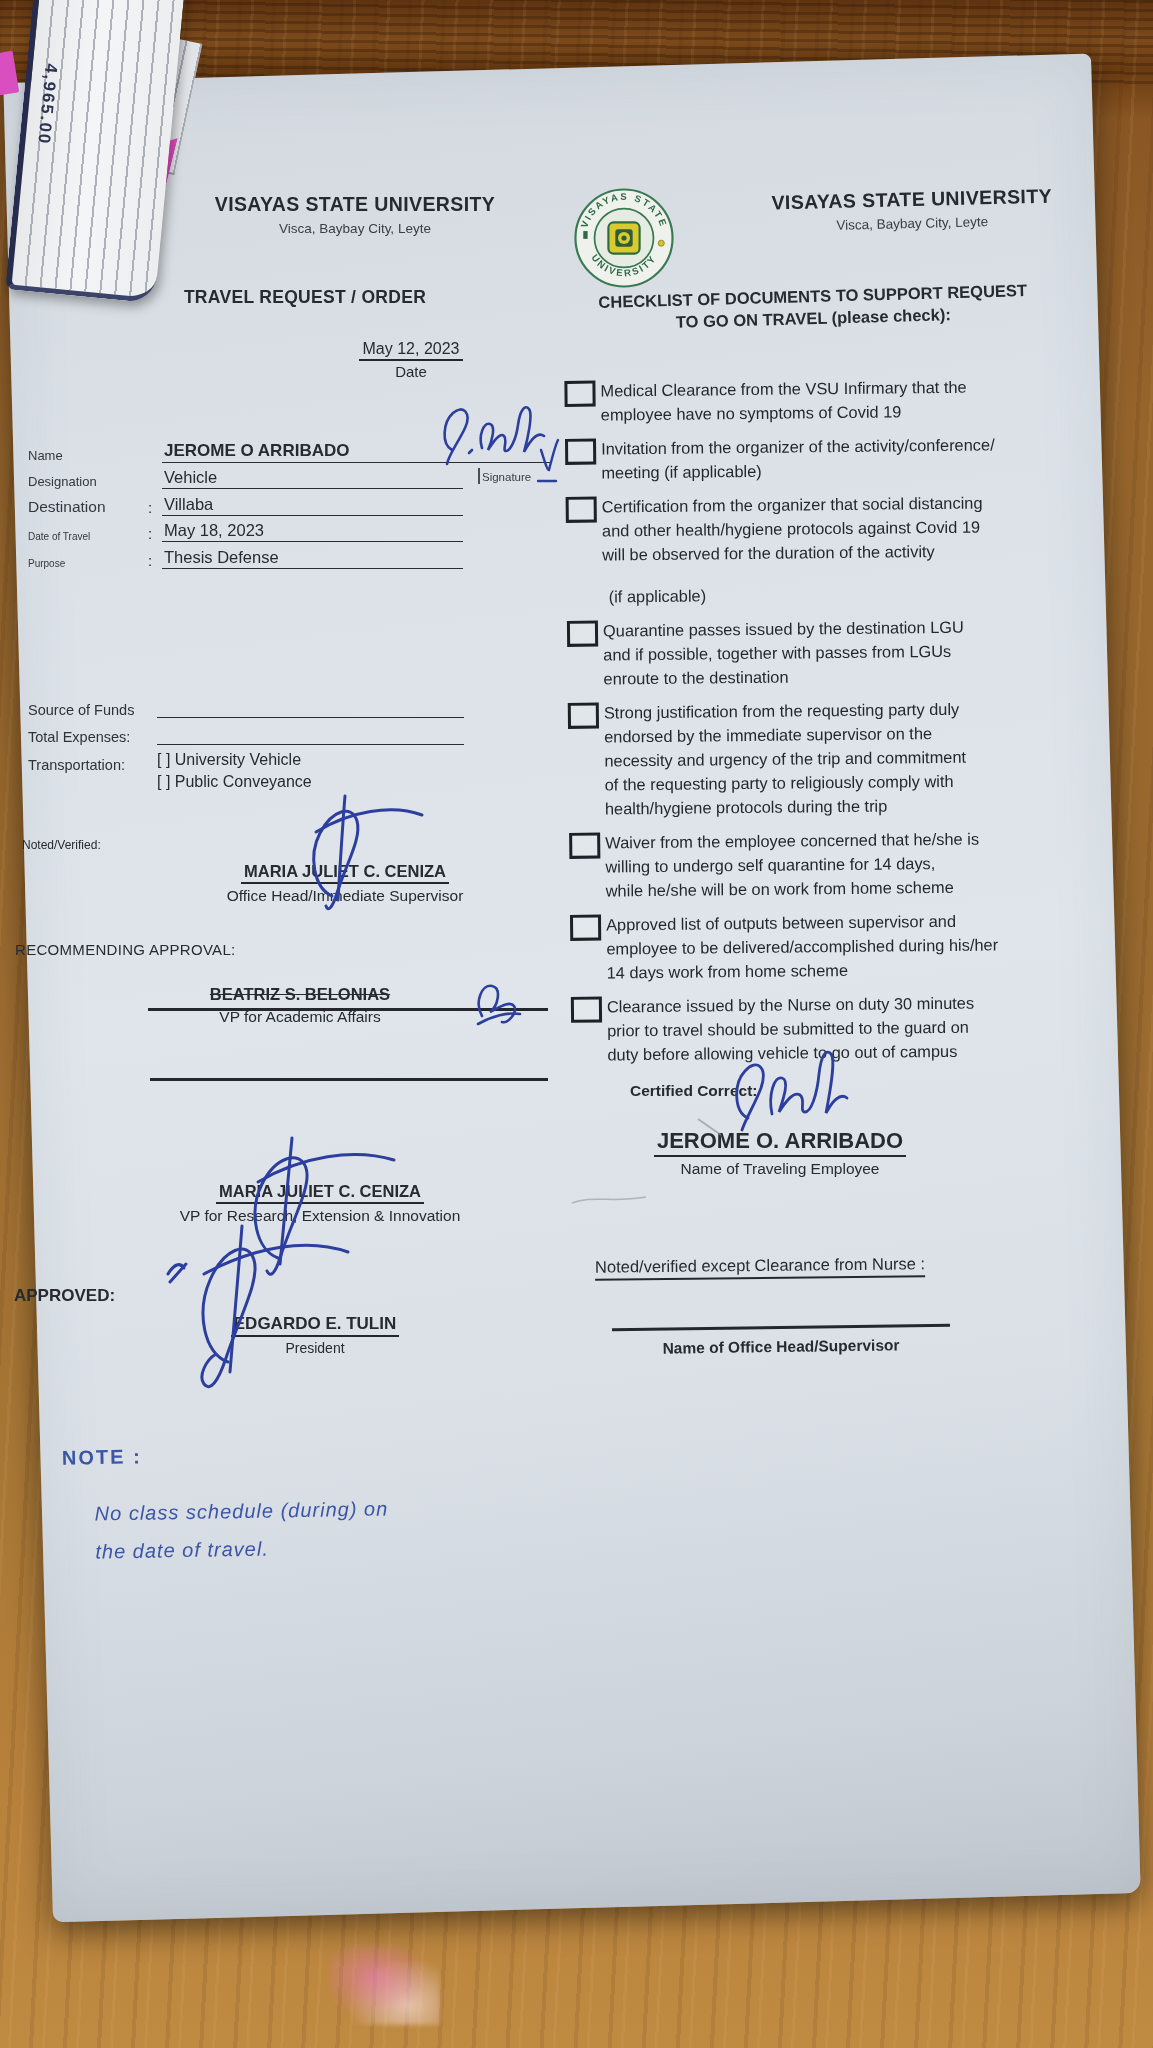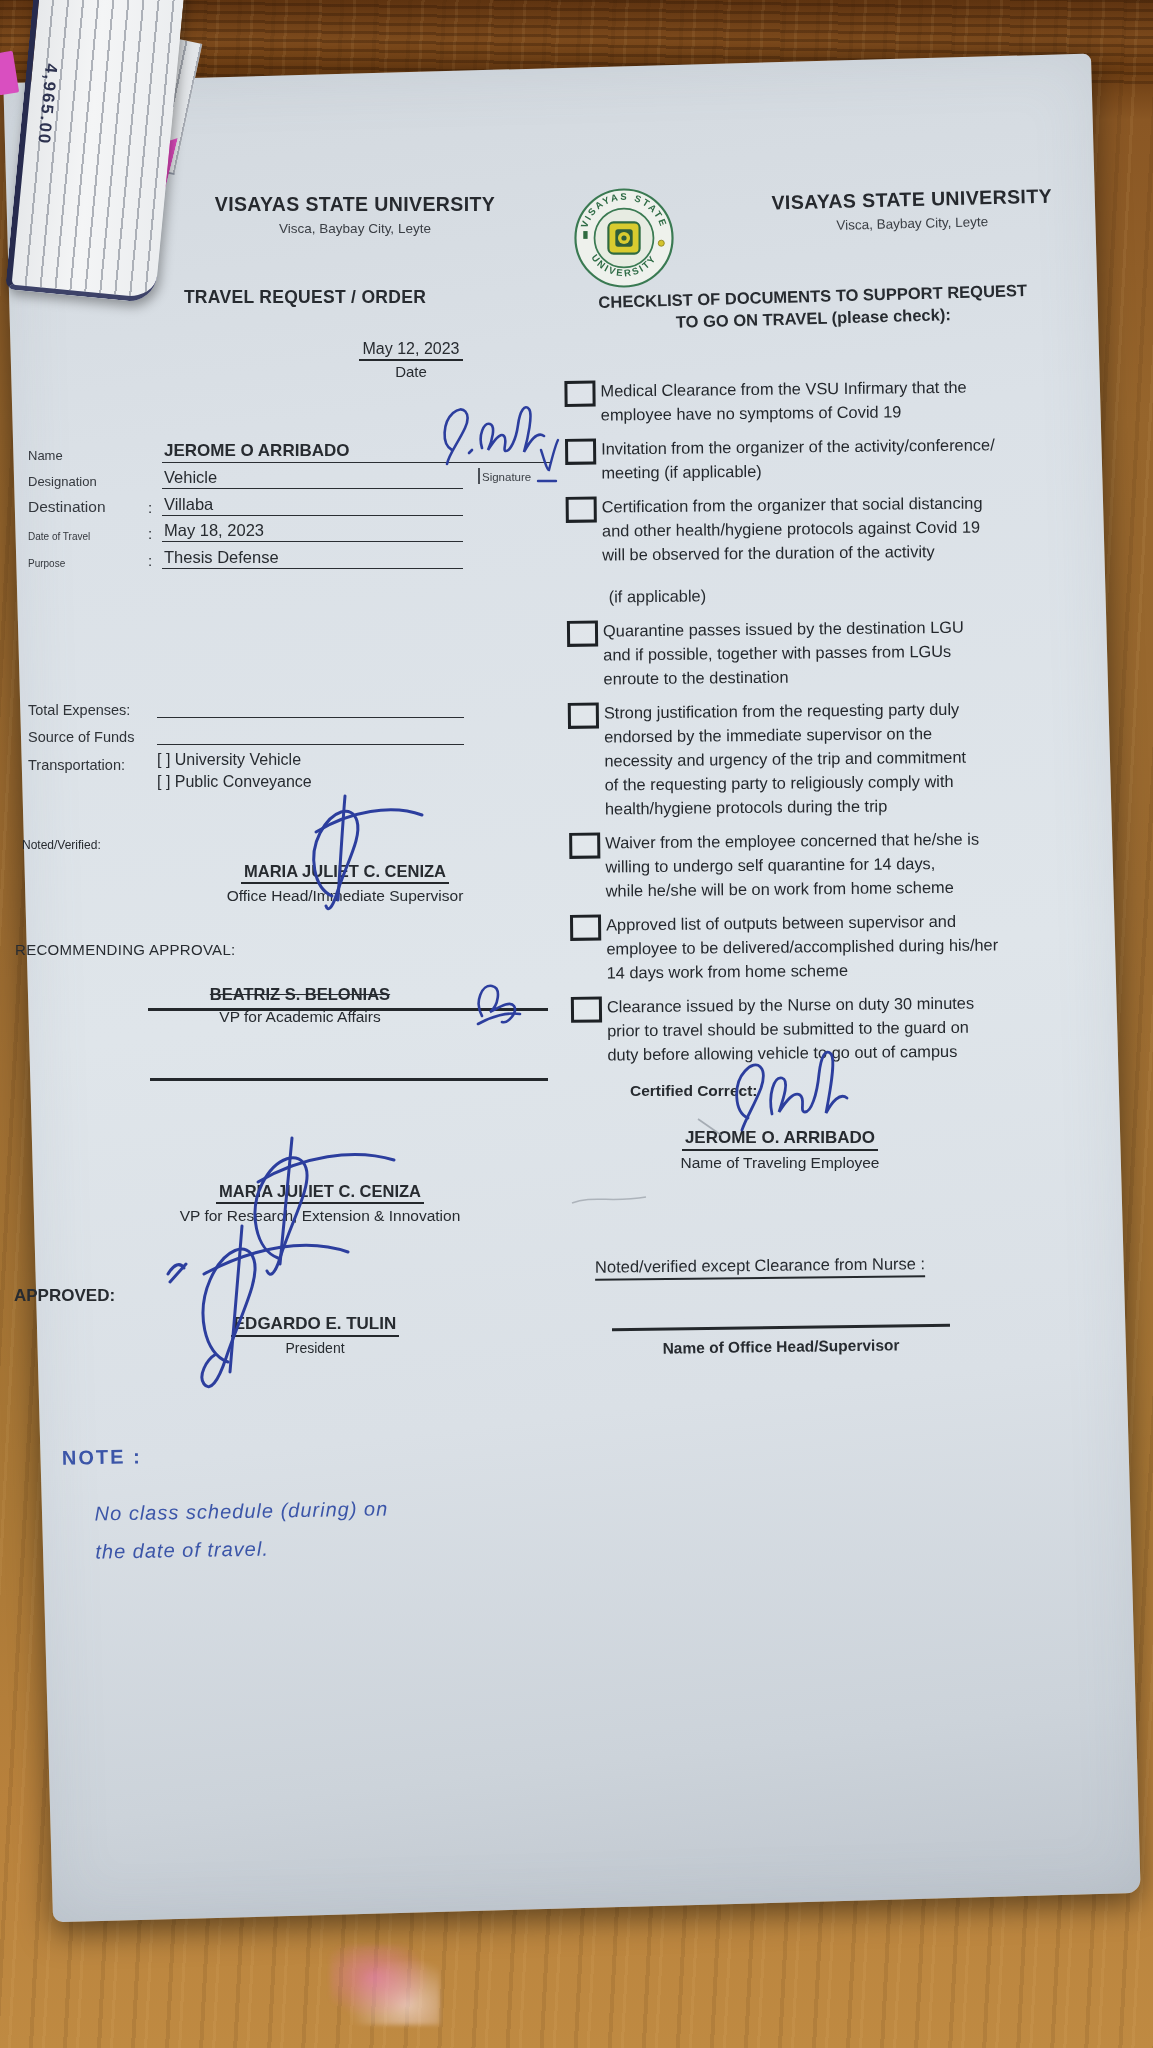--- a/index.html
+++ b/index.html
@@ -104,21 +104,21 @@
   .cl-items{position:absolute;left:568px;top:376px;width:552px;transform:rotate(-0.6deg);}
   .cl-item{display:flex;align-items:flex-start;margin-bottom:10px;}
   .cl-box{flex:0 0 25px;height:20px;border:3px solid #1d2125;margin:2px 5px 0 0;background:rgba(255,255,255,.12);}
   .cl-body{flex:1;}
   .cl-text{font-size:16.4px;line-height:24px;color:#24282d;}
   .cl-suffix{font-size:16.4px;line-height:24px;margin-top:18px;padding-left:6px;}
   .cl-suffix:empty{display:none;}
   .pre{white-space:pre-line;}
   .certified-label{position:absolute;left:630px;top:1082px;font-size:15.5px;font-weight:bold;}
   .arribado{position:absolute;left:635px;top:1128px;width:290px;text-align:center;}
-  .arribado .sig-name{font-size:17px;}
+  .arribado .sig-name{font-size:22px;}
   .arribado .sig-role{font-weight:normal;font-size:15.5px;}
   .noted-except{position:absolute;left:595px;top:1256px;font-size:16.5px;
     border-bottom:2px solid #24282c;padding-bottom:2px;transform:rotate(-0.6deg);}
   #officehead-line{left:612px;top:1326px;width:338px;height:3px;transform:rotate(-0.8deg);}
   .officehead-cap{position:absolute;left:612px;top:1338px;width:338px;text-align:center;
     font-size:15.5px;font-weight:bold;transform:rotate(-0.8deg);}
 
   .sig-svg{position:absolute;pointer-events:none;}
   .seal-text{font-weight:bold;letter-spacing:2.5px;fill:#2e6b45;font-size:11px;
     font-family:"Liberation Sans",sans-serif;}
@@ -207,25 +207,25 @@
         <span class="f-sep">:</span>
         <span class="f-val">Thesis Defense</span>
       </div>
 
   </div>
   <div class="sig-tick"></div>
   <div class="sig-caption">Signature</div>
 
   <div class="exp-block">
     <div class="exp-row">
-      <span class="exp-label">Total Expenses:</span>
+      <span class="exp-label">Source of Funds</span>
       <span class="exp-line"></span>
     </div>
     <div class="exp-row">
-      <span class="exp-label">Source of Funds</span>
+      <span class="exp-label">Total Expenses:</span>
       <span class="exp-line"></span>
     </div>
     <div class="exp-row">
       <span class="exp-label">Transportation:</span>
       <span class="opt" style="margin-left:0">[ ] University Vehicle</span>
     </div>
     <div class="opt">[ ] Public Conveyance</div>
   </div>
 
   <div class="noted-label">Noted/Verified:</div>

